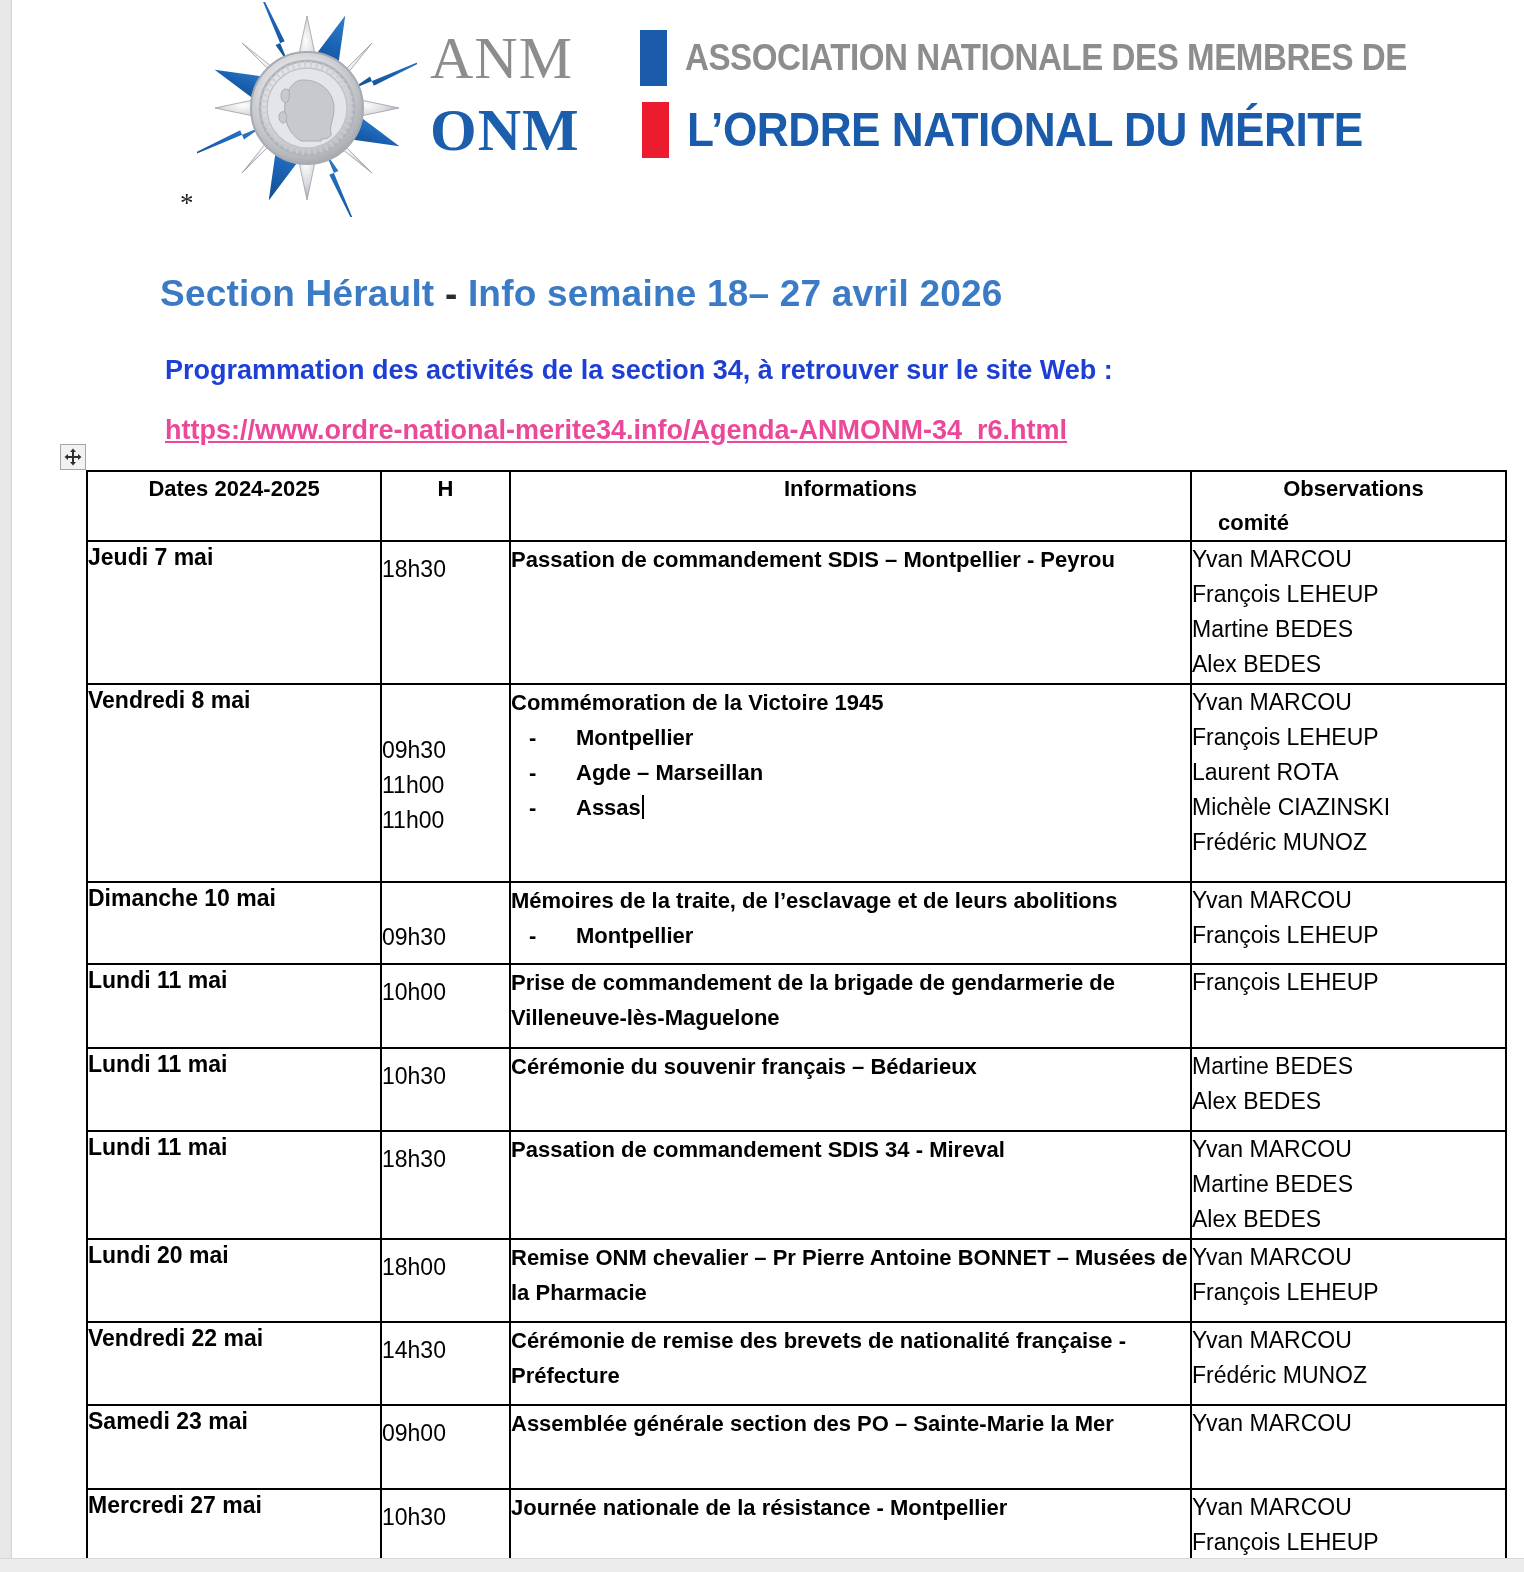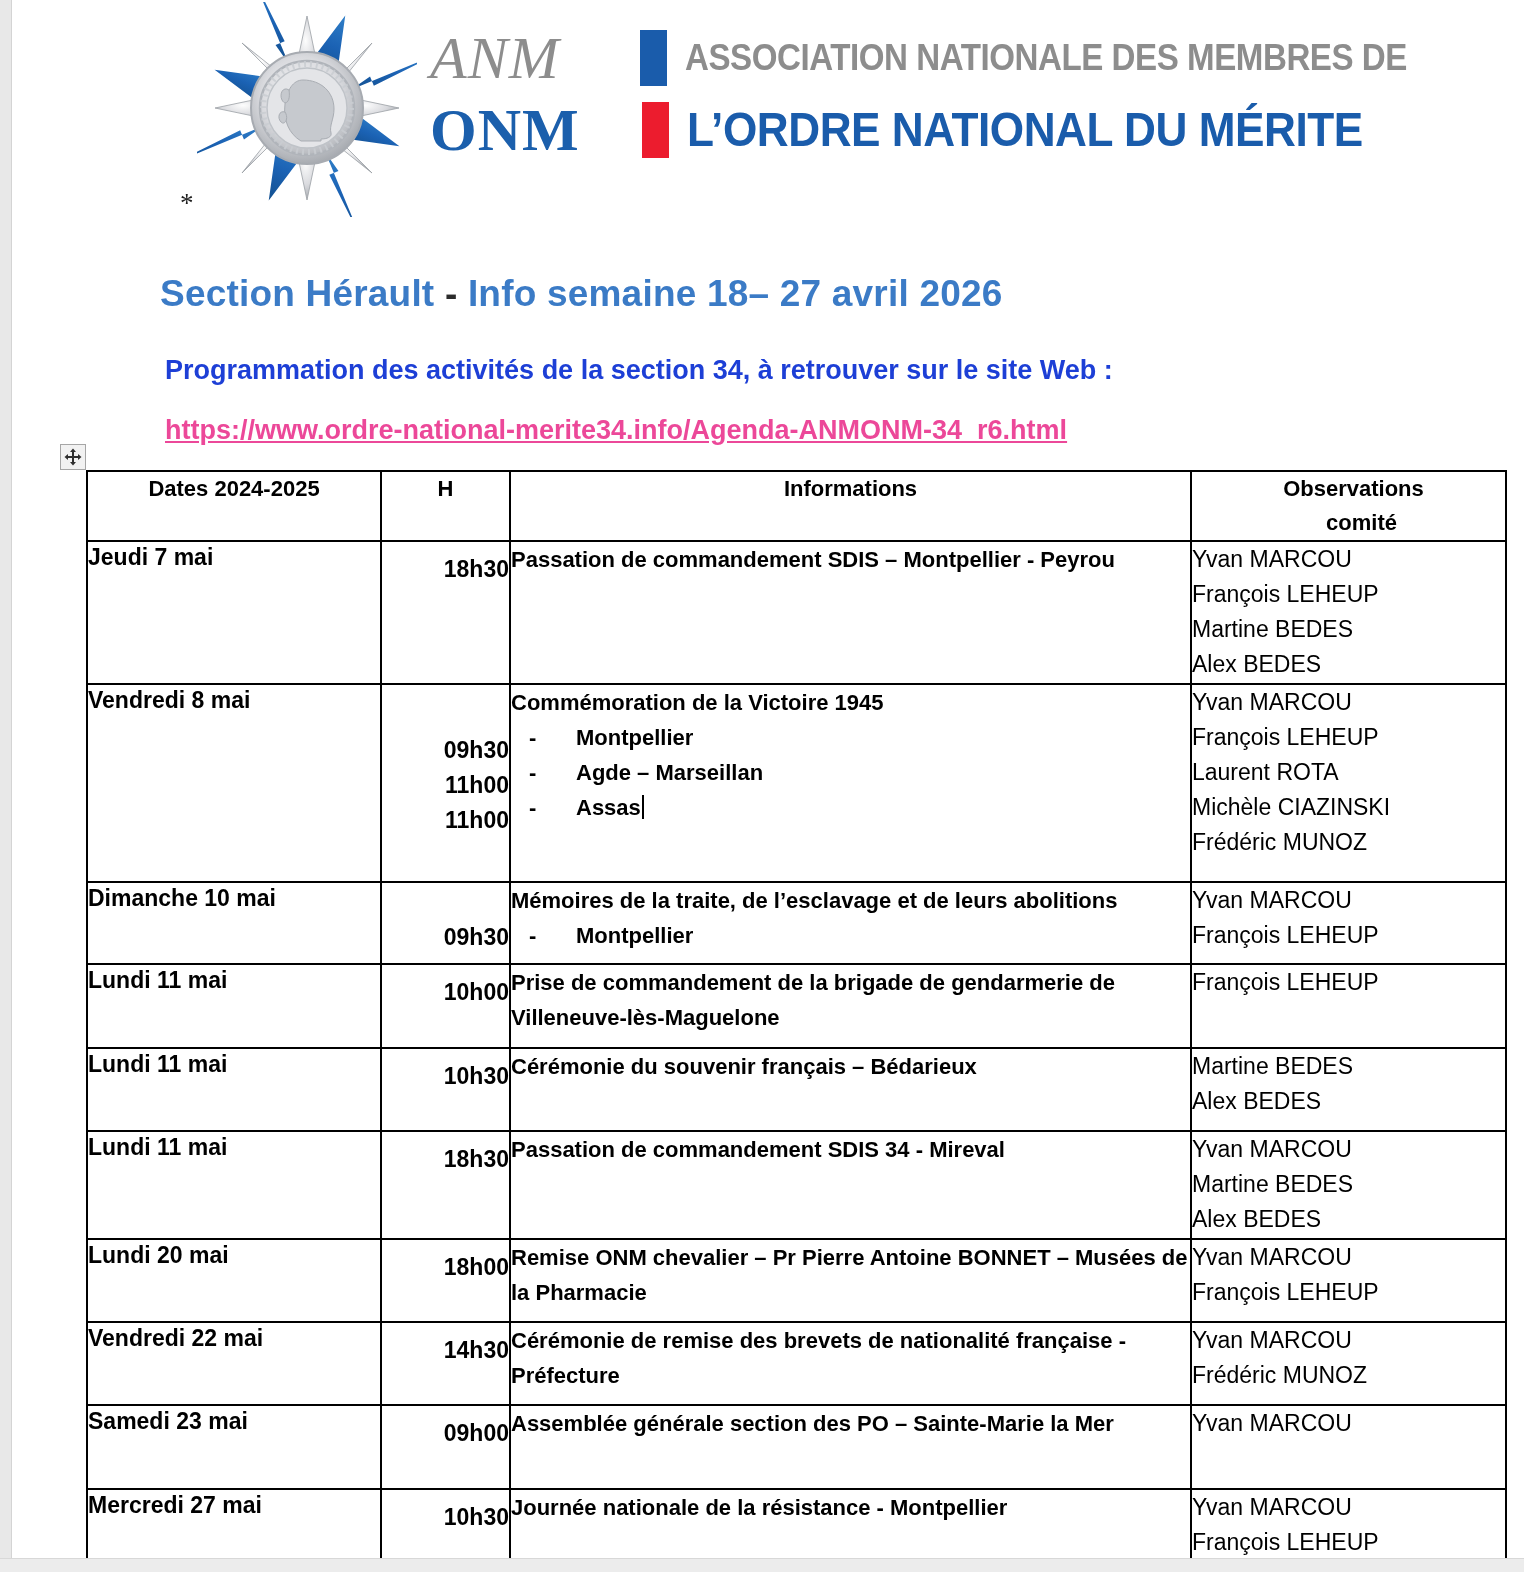--- a/index.html
+++ b/index.html
@@ -66,21 +66,21 @@
     height: 72px;
   }
   .logo-acronym {
     font-family: "Liberation Serif", serif;
     font-size: 60px;
     line-height: 62px;
     letter-spacing: 1px;
     width: 212px;
     text-align: left;
   }
-  .logo-acronym.anm { color: #8d8d8d; font-weight: 400; font-style: italic; }
+  .logo-acronym.anm { color: #8d8d8d; font-weight: 400; }
   .logo-acronym.onm { color: #1b5fac; font-weight: 700; }
   .logo-bar {
     width: 27px;
     height: 56px;
     margin-right: 18px;
     flex: 0 0 auto;
   }
   .logo-bar.blue { background: #1a5cab; }
   .logo-bar.red  { background: #ec1c2e; }
   .logo-text {
@@ -190,39 +190,39 @@
     color: #000;
     height: 60px;
     padding: 6px 0 4px 0;
   }
   .hdr-cell.obs {
     text-align: center;
     padding-left: 10px;
   }
   .hdr-cell.obs .line2 {
     display: block;
-    text-align: center;
+    text-align: left;
     padding-left: 16px;
   }
 
   
   .cell-date {
     font-family: "Liberation Sans Narrow", "Liberation Sans", sans-serif;
     font-weight: 700;
     font-size: 23px;
     line-height: 30px;
     padding: 10px 0 0 18px;
     color: #000;
   }
   .cell-time {
     font-family: "Liberation Sans Narrow", "Liberation Sans", sans-serif;
-    font-weight: 700;
+    font-weight: 400;
     font-size: 23px;
     line-height: 35px;
-    text-align: right;
+    text-align: left;
     padding-top: 10px;
     color: #000;
   }
   .cell-info {
     font-family: "Liberation Sans Narrow", "Liberation Sans", sans-serif;
     font-weight: 700;
     font-size: 22px;
     line-height: 35px;
     padding: 10px 12px 0 17px;
     color: #000;

